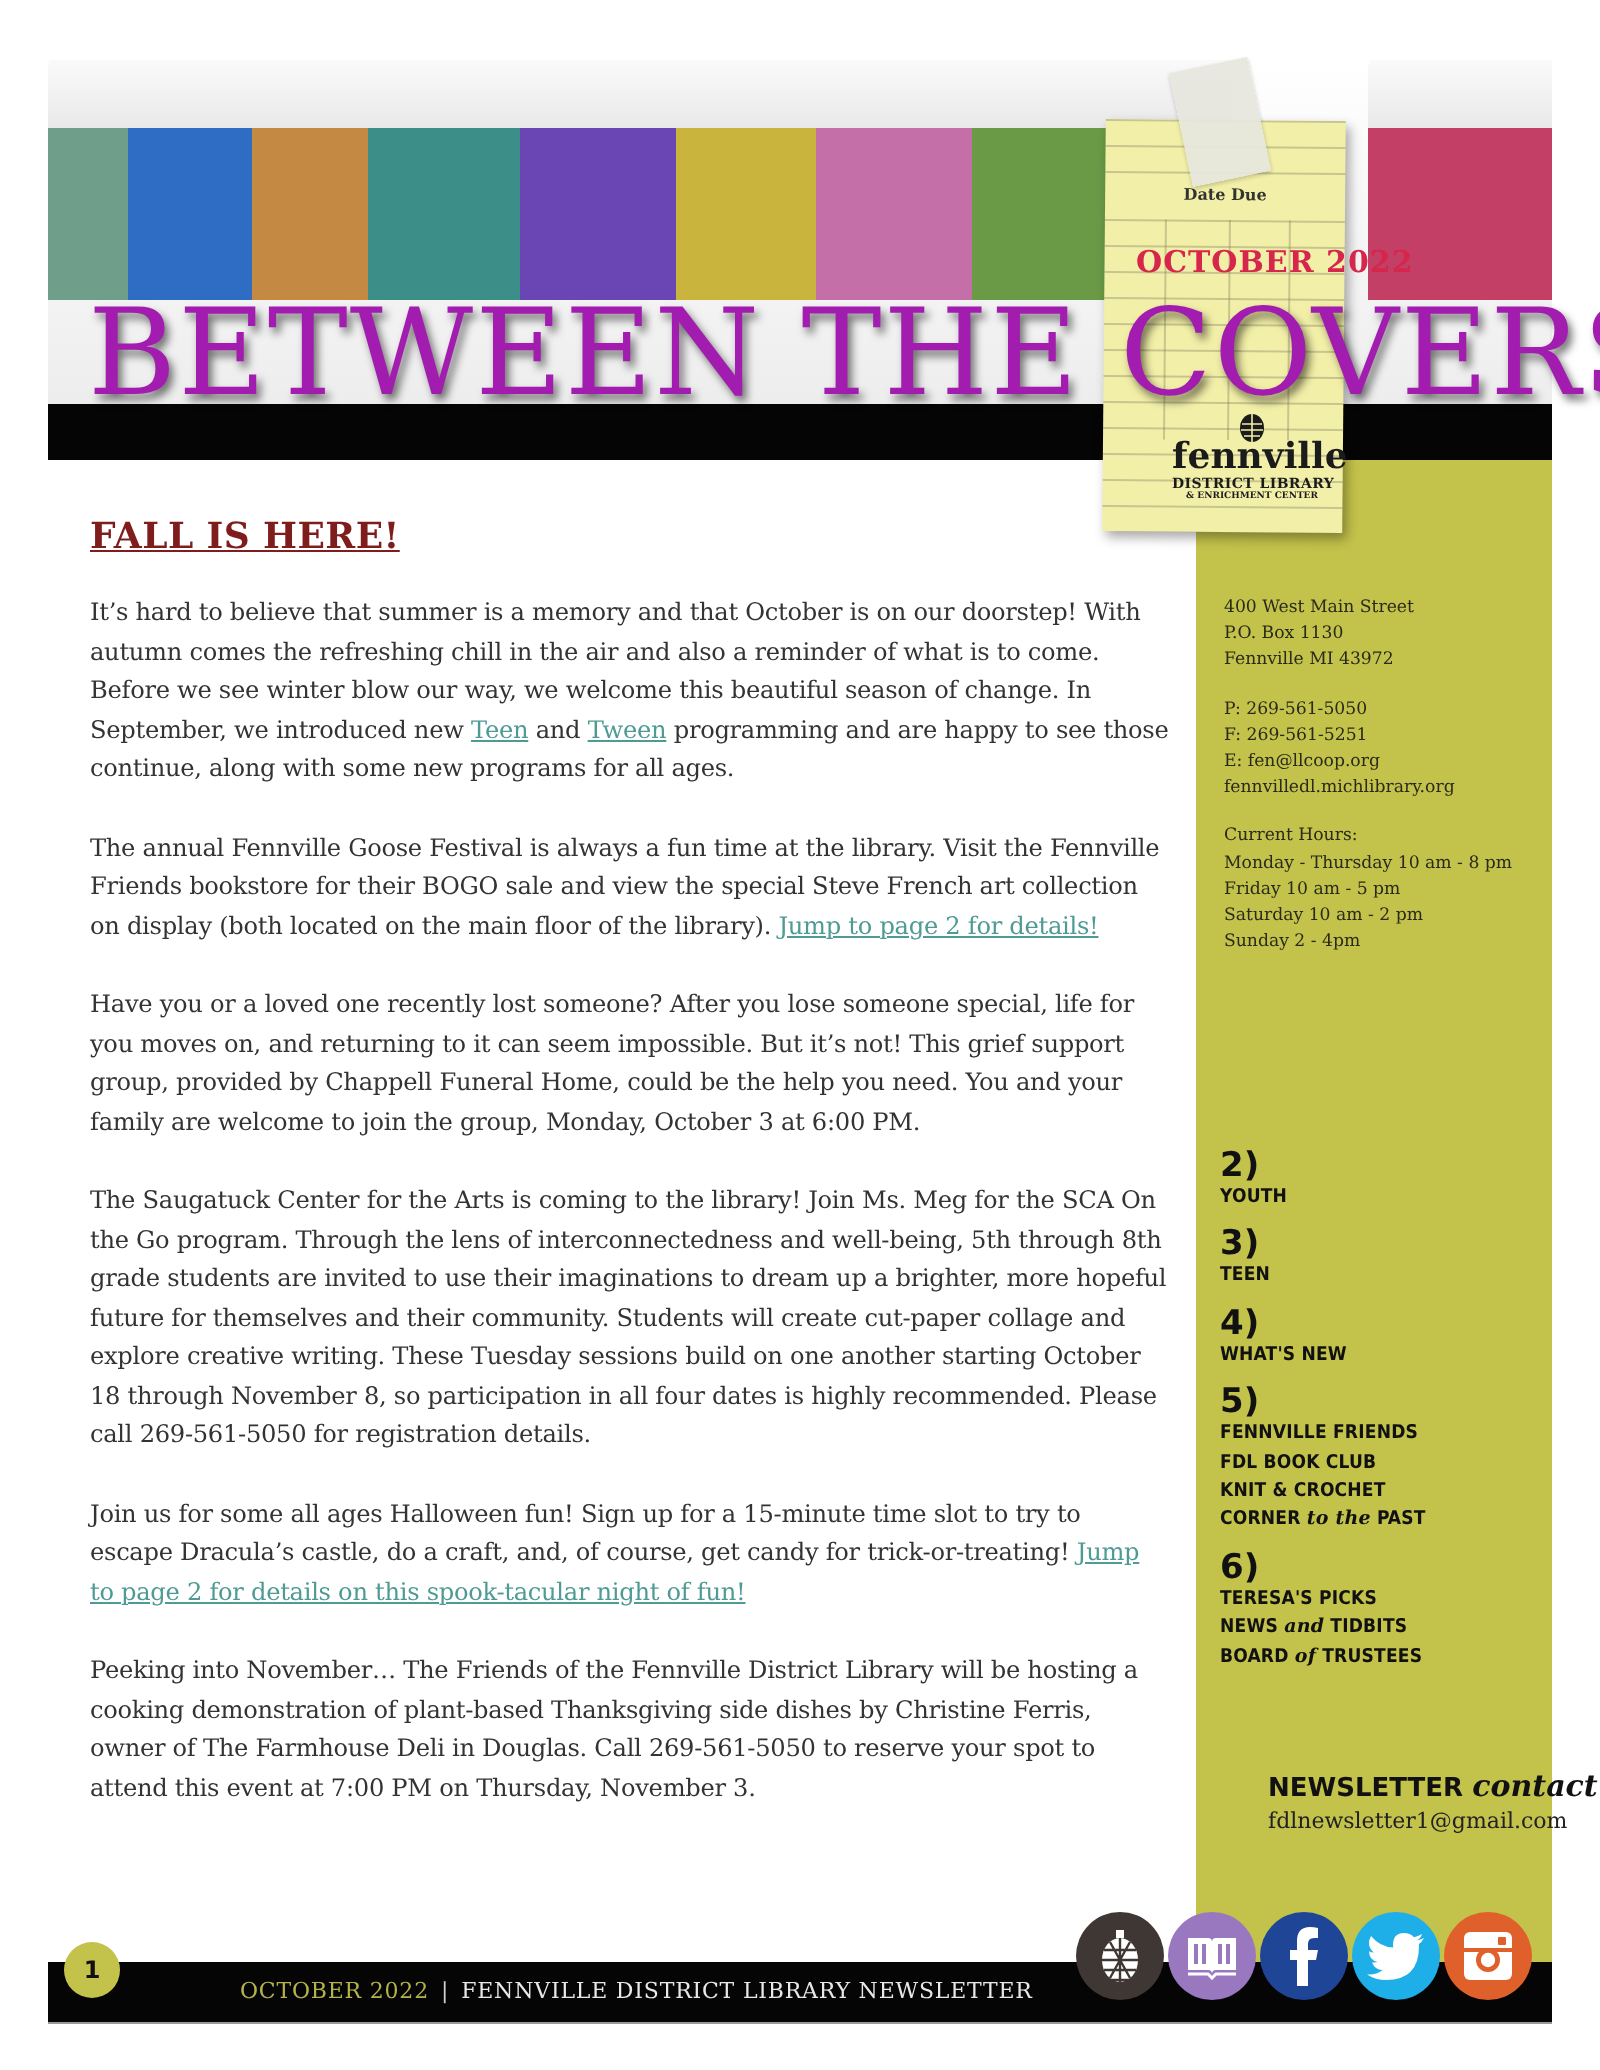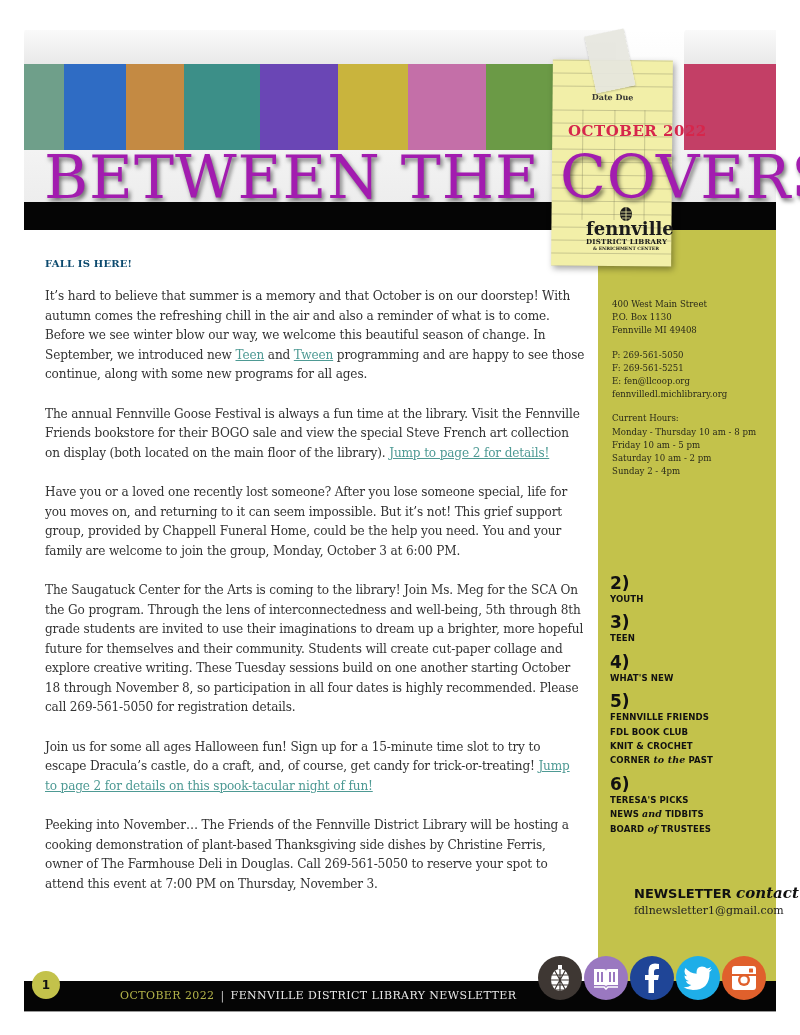--- a/index.html
+++ b/index.html
@@ -38,21 +38,21 @@
   .toc-num { font-family: "DejaVu Sans", sans-serif; font-weight: bold; font-size: 17px; line-height: 18px; }
   .toc-item { font-family: "DejaVu Sans Condensed", "DejaVu Sans", sans-serif; font-weight: bold; font-size: 9.5px; line-height: 14.4px; letter-spacing: 0.1px; white-space: nowrap; }
   .toc-item i { font-family: "DejaVu Serif", serif; text-transform: none; }
   .sb-news { position: absolute; left: 12px; top: 654px; margin-left: 24px; }
   .sb-news .head { font-family: "DejaVu Sans", sans-serif; font-weight: bold; font-size: 13px; color: #111; white-space: nowrap; }
   .sb-news .head i { font-family: "DejaVu Serif", serif; font-style: italic; font-size: 15px; }
   .sb-news .mail { font-family: "DejaVu Serif", serif; font-size: 11px; color: #222; margin-top: 2px; }
 
   
   .main { position: absolute; left: 45px; top: 258px; width: 540px; }
-  .heading { font-family: "DejaVu Serif", serif; font-size: 10px; font-weight: bold; letter-spacing: 0.2px; color: #0c4a6e; margin-bottom: 18px; }
+  .heading { font-family: "DejaVu Serif", serif; font-size: 18px; font-weight: bold; letter-spacing: 0.2px; color: #7f1d1d; margin-bottom: 18px; text-decoration: underline; }
   .para { font-family: "DejaVu Serif", serif; font-size: 12.1px; line-height: 19.6px; color: #333; margin-bottom: 19.6px; letter-spacing: -0.15px; }
   .link { color: #4e9a94; text-decoration: underline; cursor: pointer; }
 
   
   .footer { position: absolute; left: 24px; top: 981px; width: 752px; height: 30px; background: #050505; }
   .footer-bottom-line { position: absolute; left: 24px; top: 1011px; width: 752px; height: 1px; background: #999; }
   .page-badge { position: absolute; left: 32px; top: 971px; width: 28px; height: 28px; border-radius: 50%; background: #c3c24b; color: #111; font-family: "DejaVu Sans", sans-serif; font-weight: bold; font-size: 12px; text-align: center; line-height: 28px; z-index: 3; }
   .footer-text { position: absolute; left: 120px; top: 989px; font-family: "DejaVu Serif", serif; font-size: 11px; letter-spacing: 0.4px; white-space: nowrap; color: #e8e8e8; }
   .footer-text .month { color: #b3b349; }
   .footer-text .sep { color: #cfcfcf; margin: 0 6px; }
@@ -128,21 +128,21 @@
   </svg>
   <div class="name">fennville</div>
   <div class="sub1">DISTRICT LIBRARY</div>
   <div class="sub2">&amp; ENRICHMENT CENTER</div>
 </div>
 
 <div class="sidebar">
   <div class="sb-contact">
     <div>400 West Main Street</div>
     <div>P.O. Box 1130</div>
-    <div>Fennville MI 49408</div>
+    <div>Fennville MI 43972</div>
     <div class="gap"></div>
     <div>P: 269-561-5050</div>
     <div>F: 269-561-5251</div>
     <div>E: fen@llcoop.org</div>
     <div>fennvilledl.michlibrary.org</div>
     <div class="gap"></div>
     <div>Current Hours:</div>
     <div>Monday - Thursday 10 am - 8 pm</div>
     <div>Friday 10 am - 5 pm</div>
     <div>Saturday 10 am - 2 pm</div>

